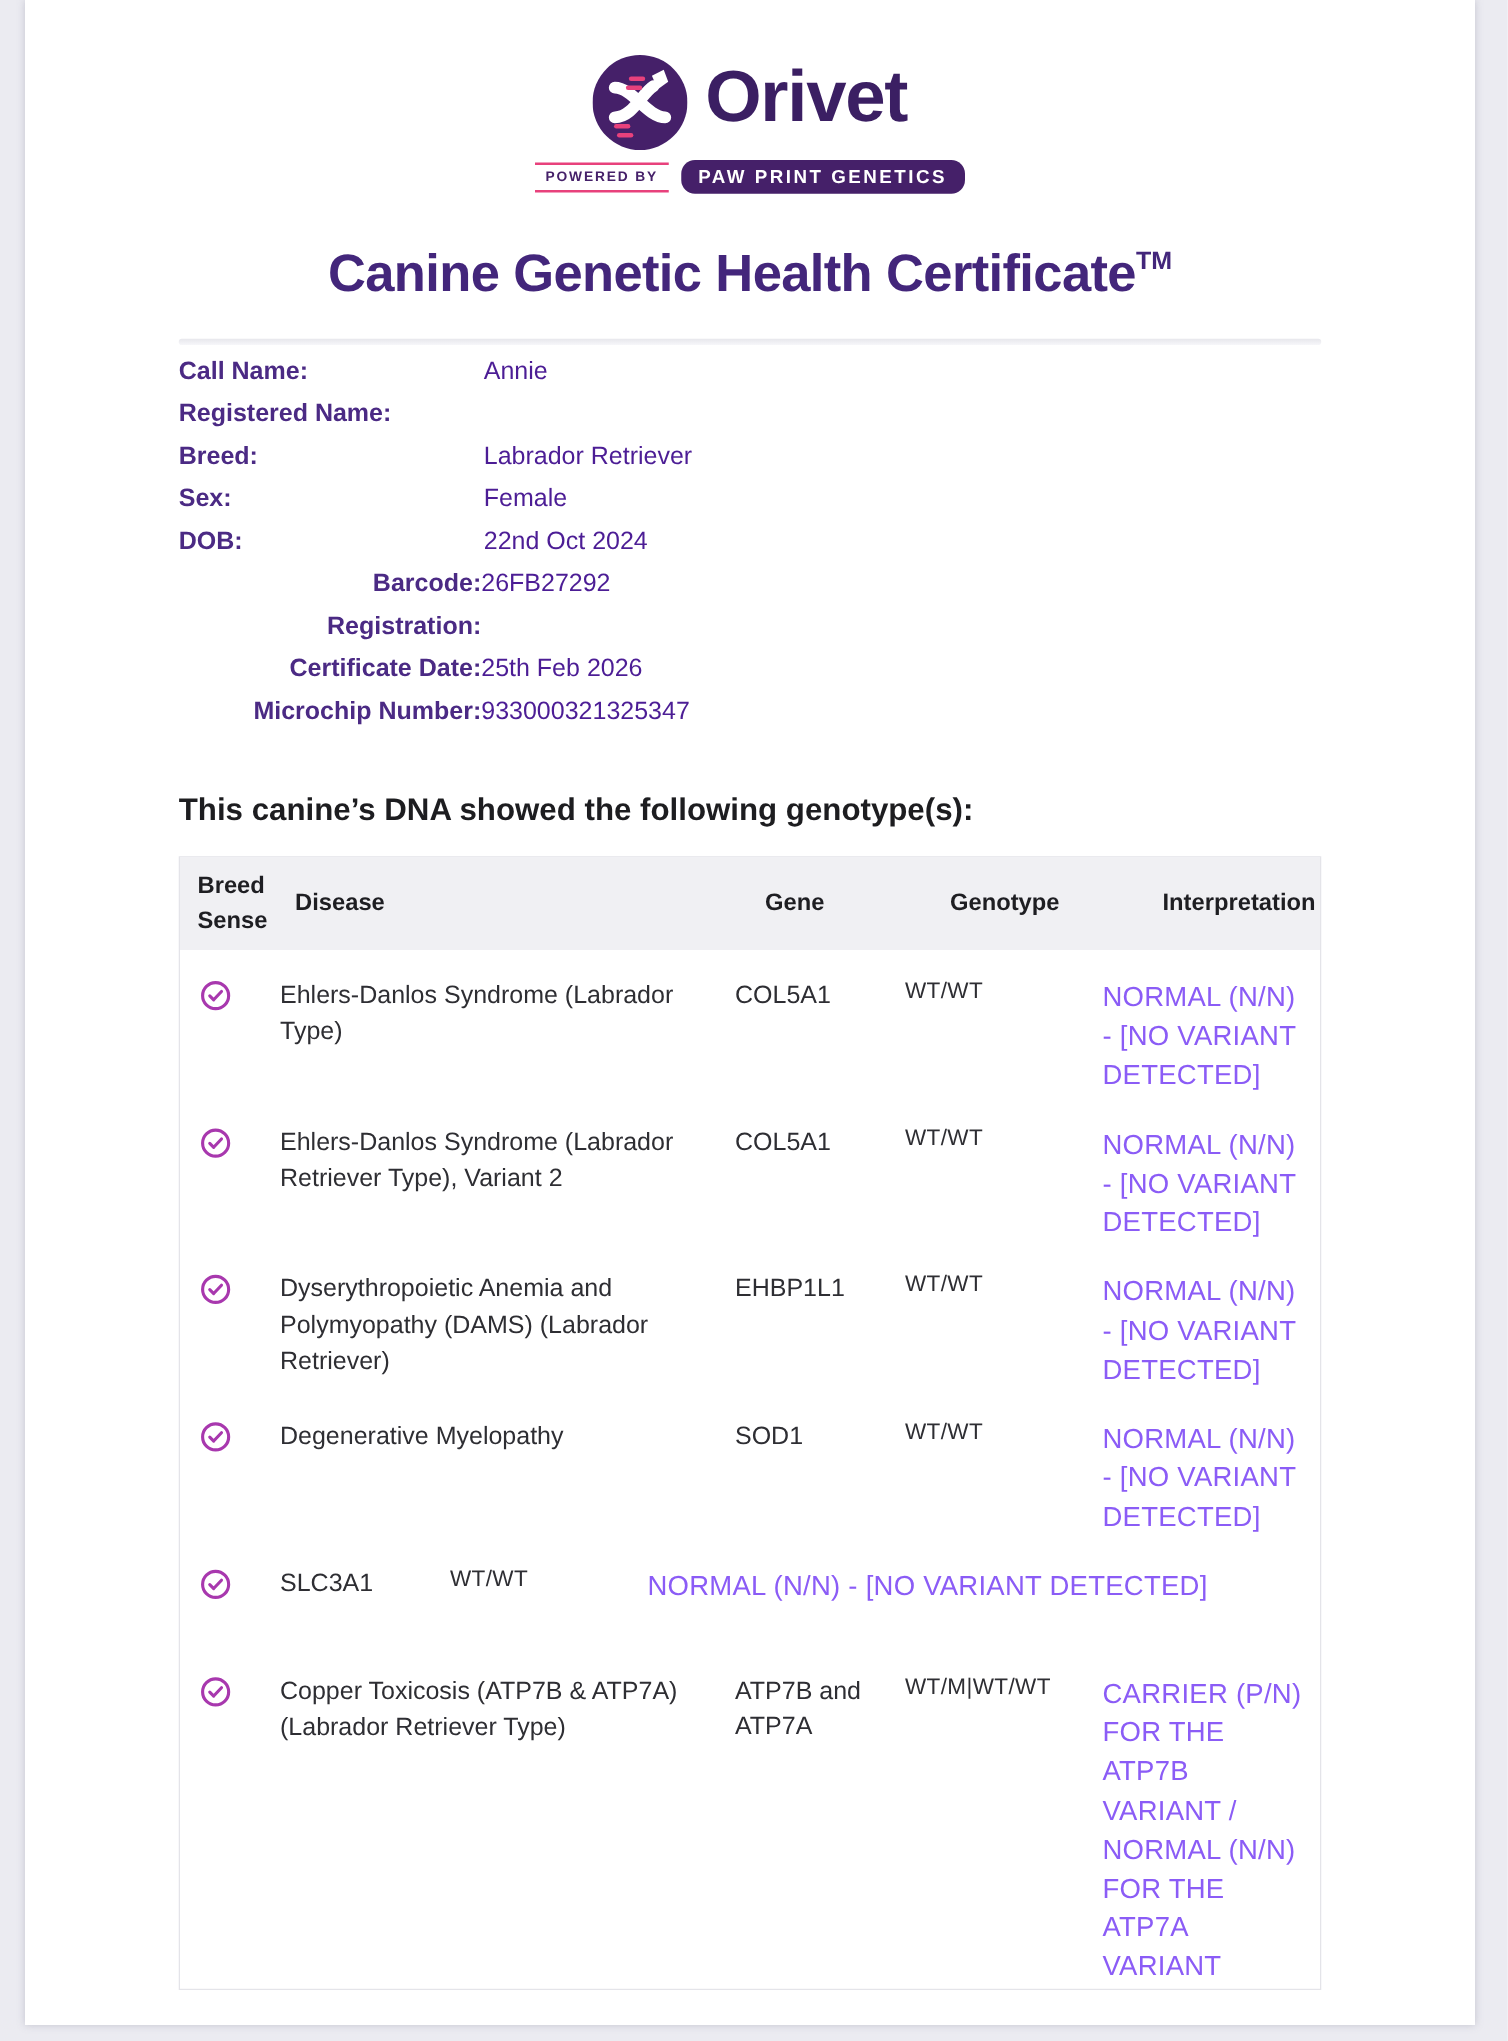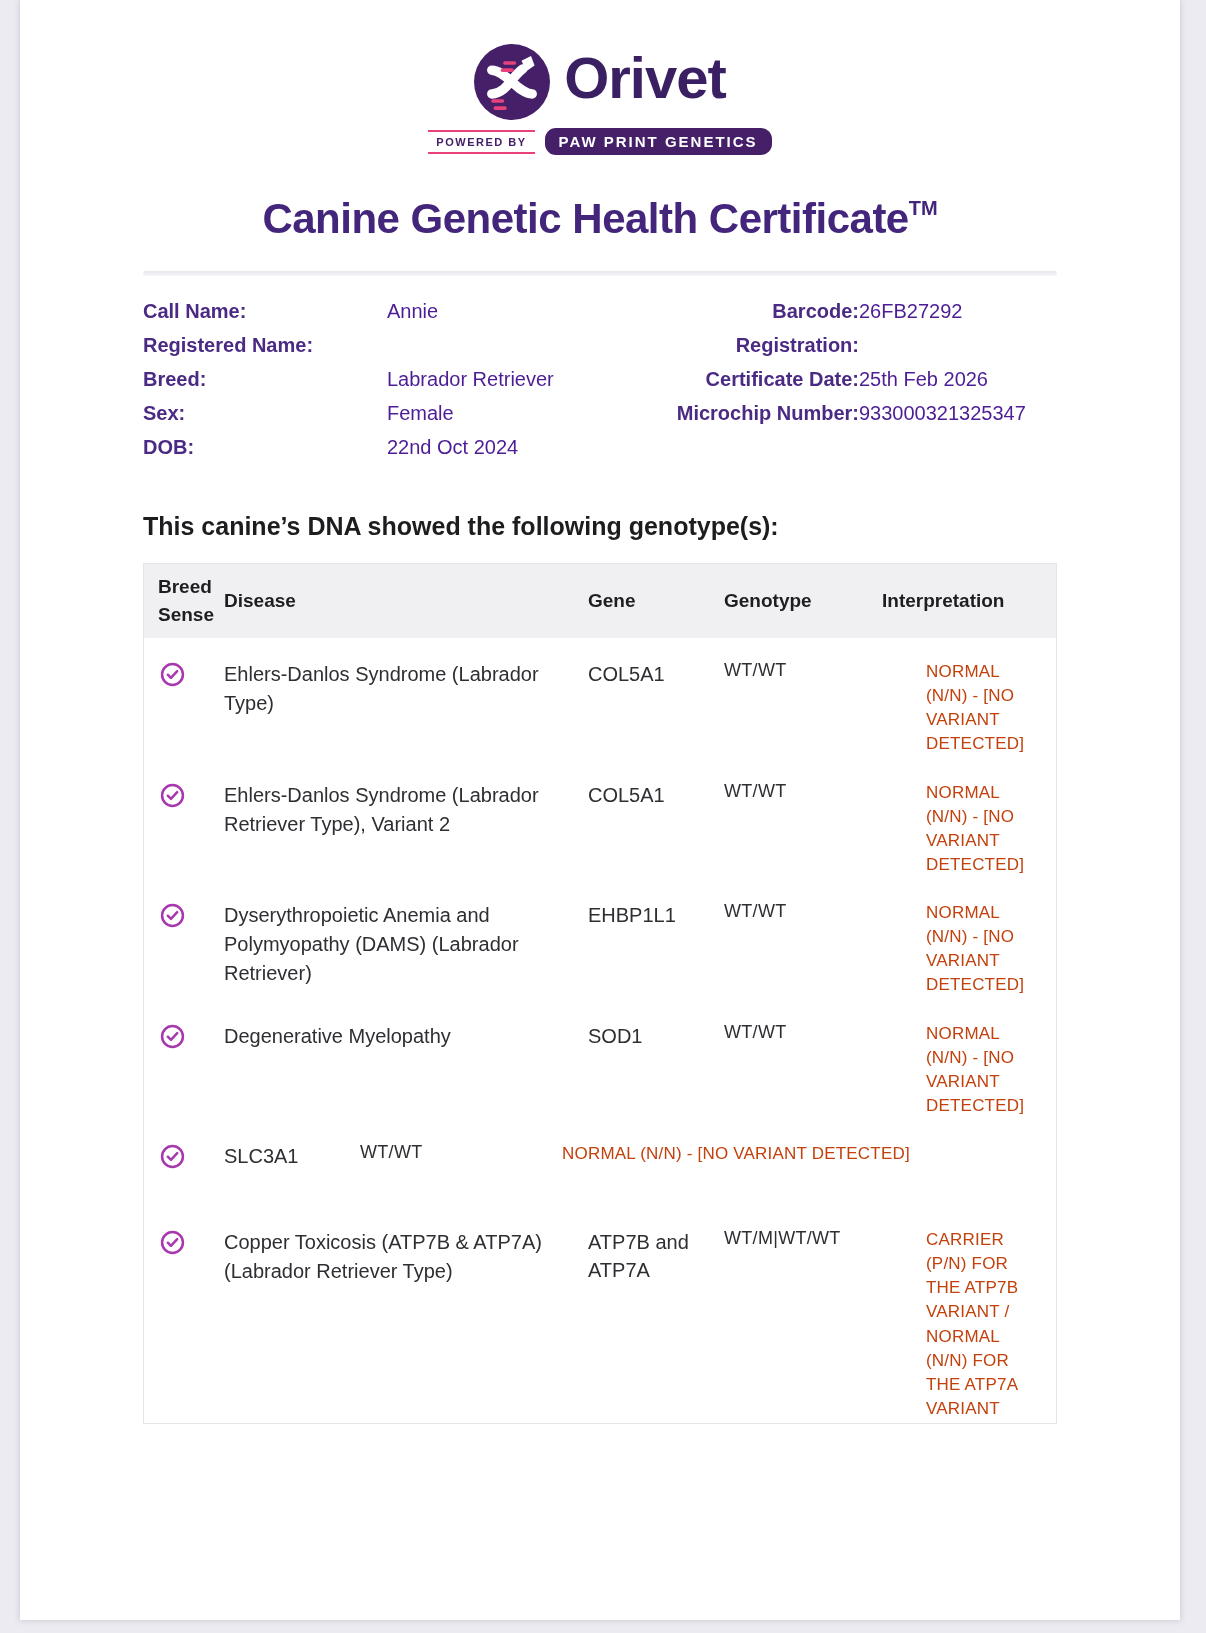--- a/index.html
+++ b/index.html
@@ -52,21 +52,21 @@
     letter-spacing: -0.5px;
   }
   .title sup { font-size: 20px; vertical-align: 18px; letter-spacing: 0; }
 
   
   .info-divider {
     margin-top: 28px; height: 5px; width: 100%;
     background: linear-gradient(#e7e7ec, #f7f7fa);
     border-radius: 3px;
   }
-  .info-grid { display: flex; margin-top: 24px; }
+  .info-grid { display: flex; margin-top: 10px; flex-direction: column; }
   .info-col { display: flex; flex-direction: column; }
   .info-col.left  { width: 474px; }
   .info-col.right { width: 440px; }
   .info-row { display: flex; min-height: 34px; align-items: baseline; }
   .info-label {
     font-weight: 700; font-size: 20px; color: #4b2a84;
     flex: 0 0 244px;
   }
   .info-col.right .info-label { flex: 0 0 242px; text-align: right; }
   .info-value { font-size: 20px; color: #4c1d95; }
@@ -78,36 +78,36 @@
   }
 
   
   .geno-table {
     margin-top: 22px;
     border: 1px solid #e4e4e9;
     background: #ffffff;
   }
   .t-header {
     display: flex; background: #f0f0f3;
-    min-height: 74px; align-items: center;
+    min-height: 74px; align-items: center; gap: 12px;
   }
   .t-row { display: flex; align-items: flex-start; padding: 22px 0 2px 0; }
   .c-sense  { flex: 0 0 80px;  padding-left: 16px; }
   .c-disease{ flex: 0 0 364px; padding-right: 26px; }
   .c-gene   { flex: 0 0 136px; padding-right: 10px; }
   .c-geno   { flex: 0 0 158px; padding-right: 10px; }
   .c-interp { flex: 1 1 auto;  padding-right: 14px; }
   .t-header .hcell {
     font-size: 19px; font-weight: 700; color: #1e1e22; line-height: 1.45;
   }
   .t-header .c-sense { padding-left: 14px; }
   .cell-disease { font-size: 20px; color: #2e2e33; line-height: 1.45; }
   .cell-gene    { font-size: 20px; color: #2e2e33; line-height: 1.4; }
   .cell-geno    { font-size: 18px; color: #2e2e33; letter-spacing: 0.3px; }
-  .cell-interp  { font-size: 17px; color: #c2410c; line-height: 1.42; letter-spacing: 0.2px; margin-left: 44px; }
+  .cell-interp  { font-size: 22px; color: #8b5cf6; line-height: 1.42; letter-spacing: 0.2px; }
   .check-icon { width: 25px; height: 25px; display: block; margin-top: 2px; }
 
   .r1 { min-height: 86px; } .r2 { min-height: 86px; }
   .r3 { min-height: 100px; } .r4 { min-height: 84px; }
   .r5 { min-height: 86px; } .r6 { min-height: 152px; }
 </style>
 </head>
 <body>
 
 <div class="page">

